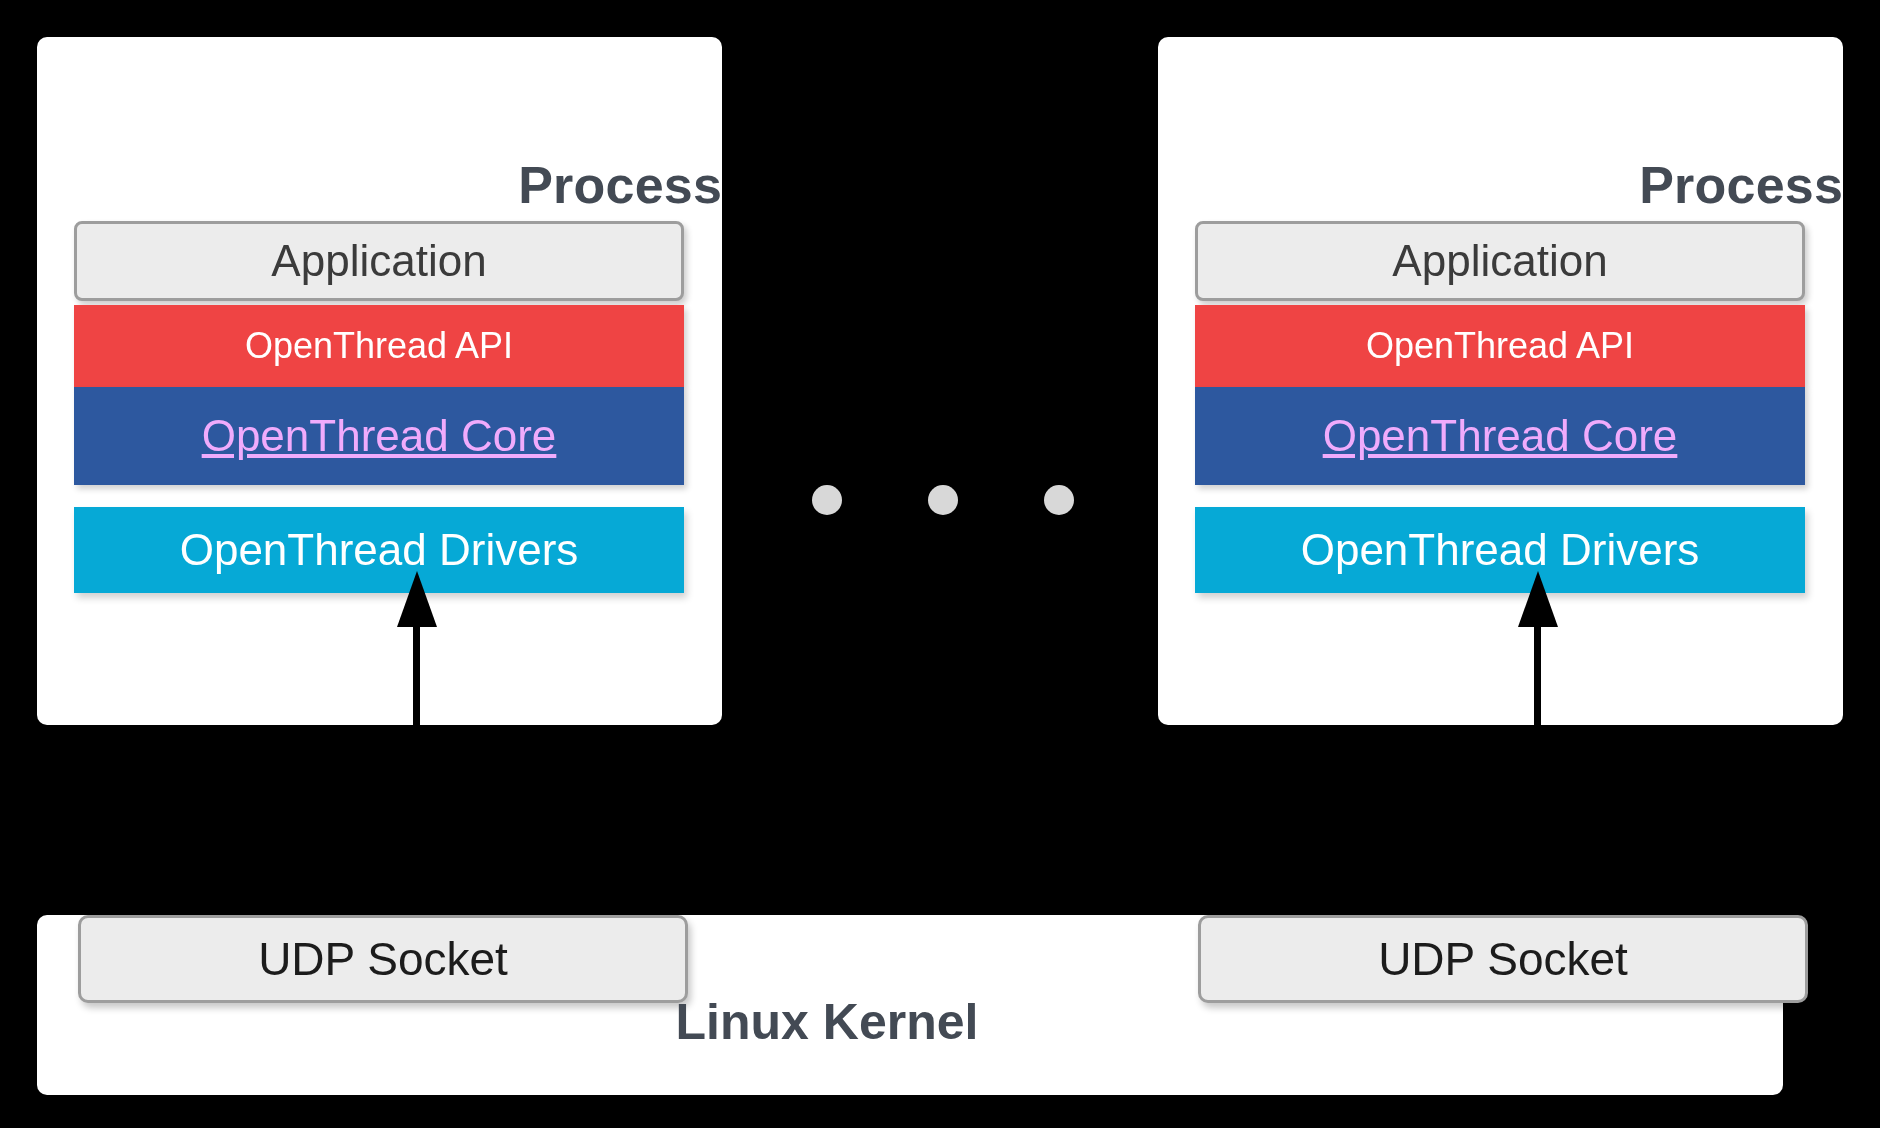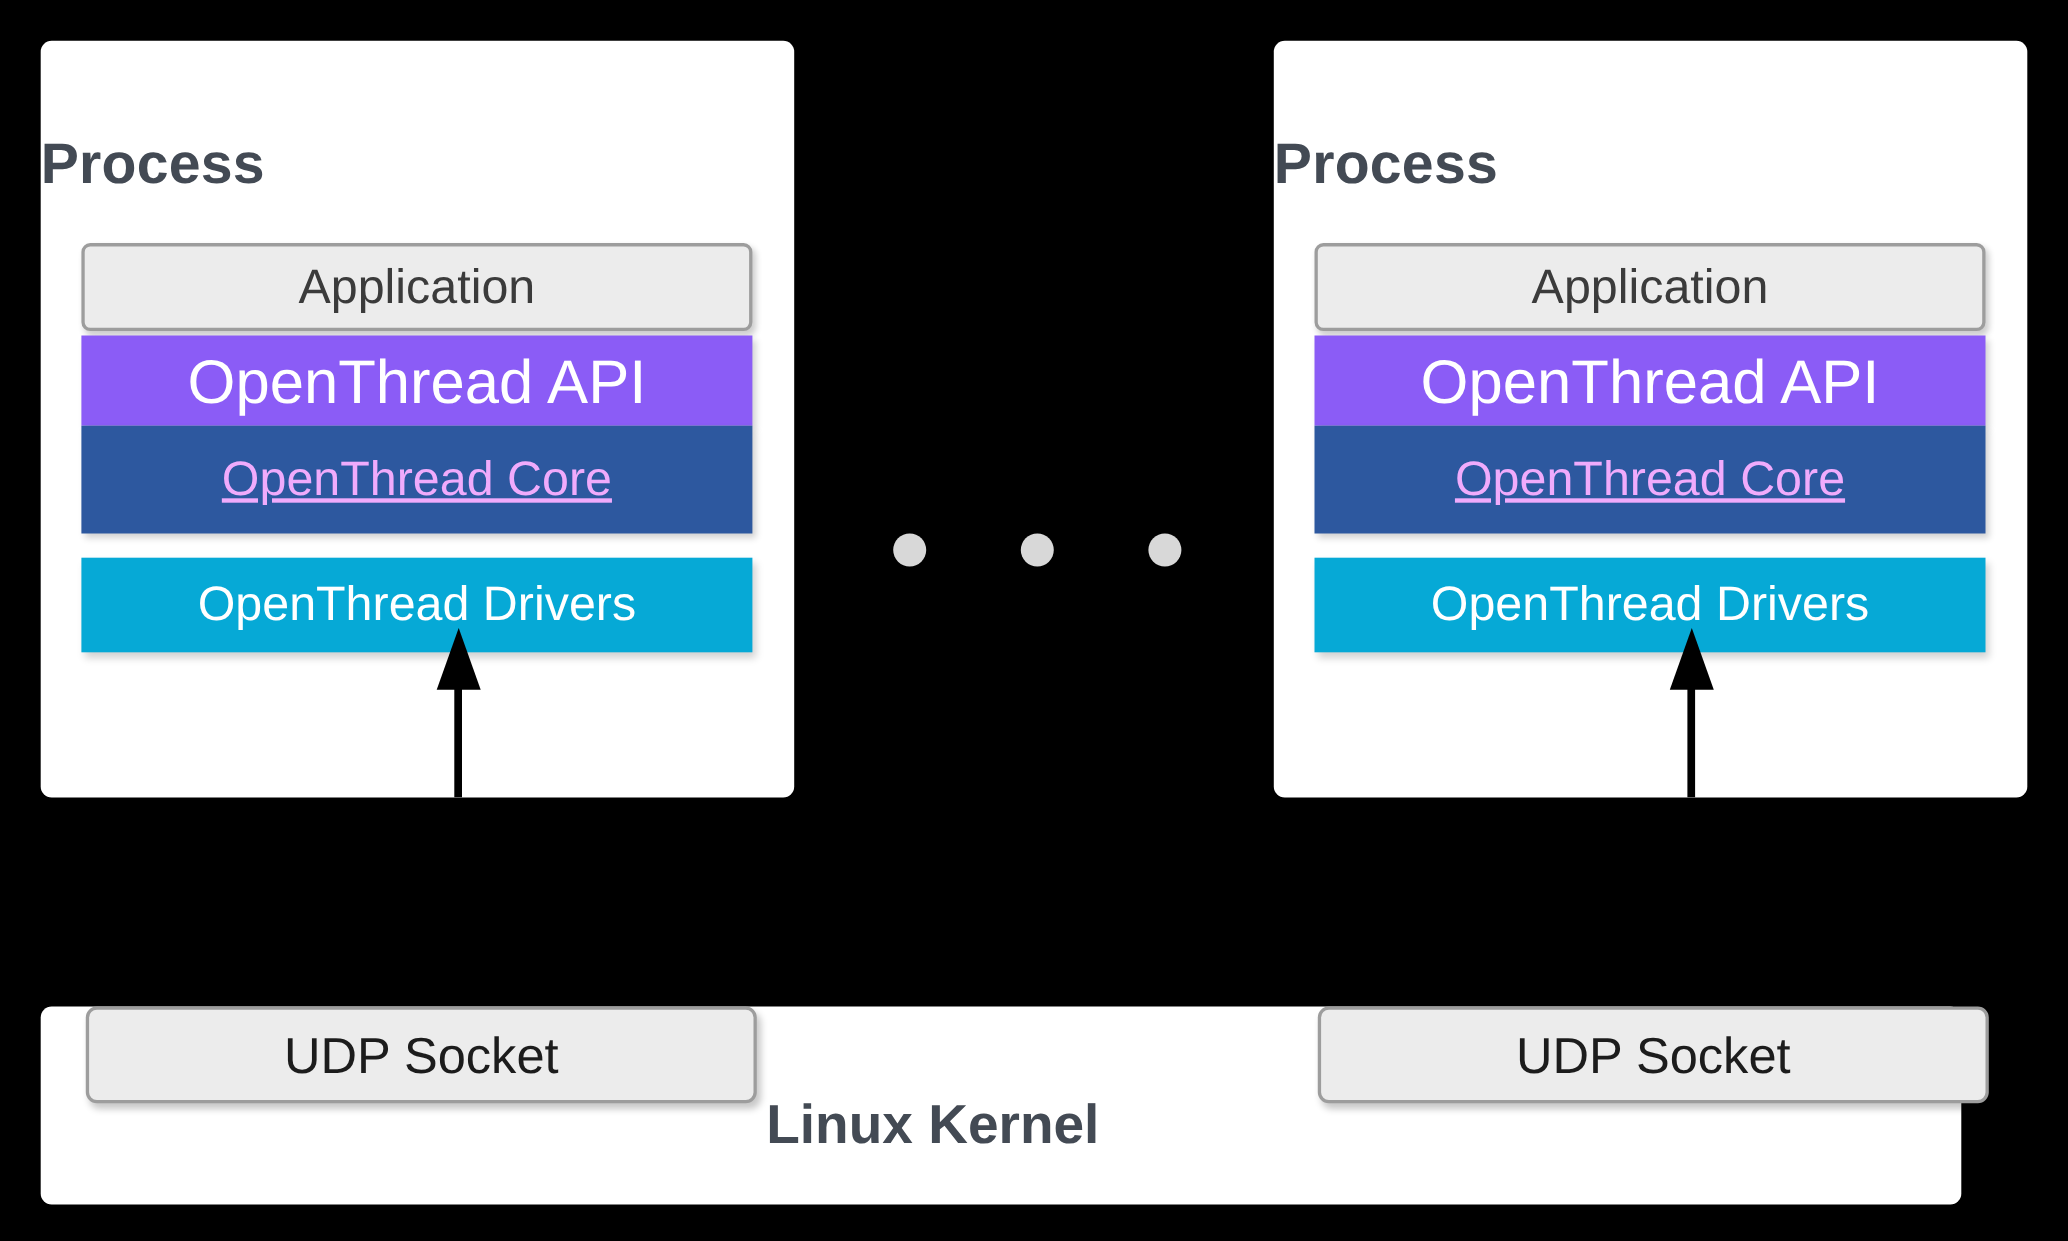--- a/index.html
+++ b/index.html
@@ -21,26 +21,27 @@
   .process-card {
     position: absolute;
     background: #ffffff;
     border-radius: 10px;
     box-sizing: border-box;
   }
   .process-title {
     position: absolute;
     left: 0;
     right: 0;
-    text-align: left;
+    text-align: right;
     font-size: 52px;
     font-weight: bold;
     color: #434a54;
     letter-spacing: 0.2px;
     white-space: nowrap;
+    margin-top: 36px;
   }
 
   
   .layer {
     position: absolute;
     box-sizing: border-box;
     display: flex;
     align-items: center;
     justify-content: center;
     text-align: center;
@@ -48,23 +49,23 @@
   }
   .layer-app {
     background: #ececec;
     border: 3px solid #9d9d9d;
     border-radius: 8px;
     color: #3b3b3b;
     font-size: 44px;
     box-shadow: 3px 4px 6px rgba(0,0,0,0.20);
   }
   .layer-api {
-    background: #8b5cf6;
+    background: #ef4444;
     color: #ffffff;
-    font-size: 56px;
+    font-size: 36px;
     box-shadow: 3px 4px 6px rgba(0,0,0,0.18);
   }
   .layer-core {
     background: #2d589f;
     color: #f0abfc;
     font-size: 44px;
     box-shadow: 3px 4px 6px rgba(0,0,0,0.18);
     text-decoration: underline;
   }
   .layer-drivers {
@@ -174,18 +175,18 @@
         <polygon points="32,0 52,56 12,56" fill="#000000"></polygon>
         <rect x="28" y="52" width="7" height="102" fill="#000000"></rect>
       </svg>
     </div>
   </div>
 
   <div class="kernel-card" style="left:37px; top:915px; width:1746px; height:180px;">
 
     <div class="socket-box" style="left:41px; top:0px; width:610px; height:88px;">UDP Socket</div>
 
-    <div class="kernel-title" style="left:651px; top:78px; width:320px;">Linux Kernel</div>
+    <div class="kernel-title" style="left:630px; top:78px; width:320px;">Linux Kernel</div>
 
     <div class="socket-box" style="left:1161px; top:0px; width:610px; height:88px;">UDP Socket</div>
   </div>
 
 </div>
 
 </body></html>

